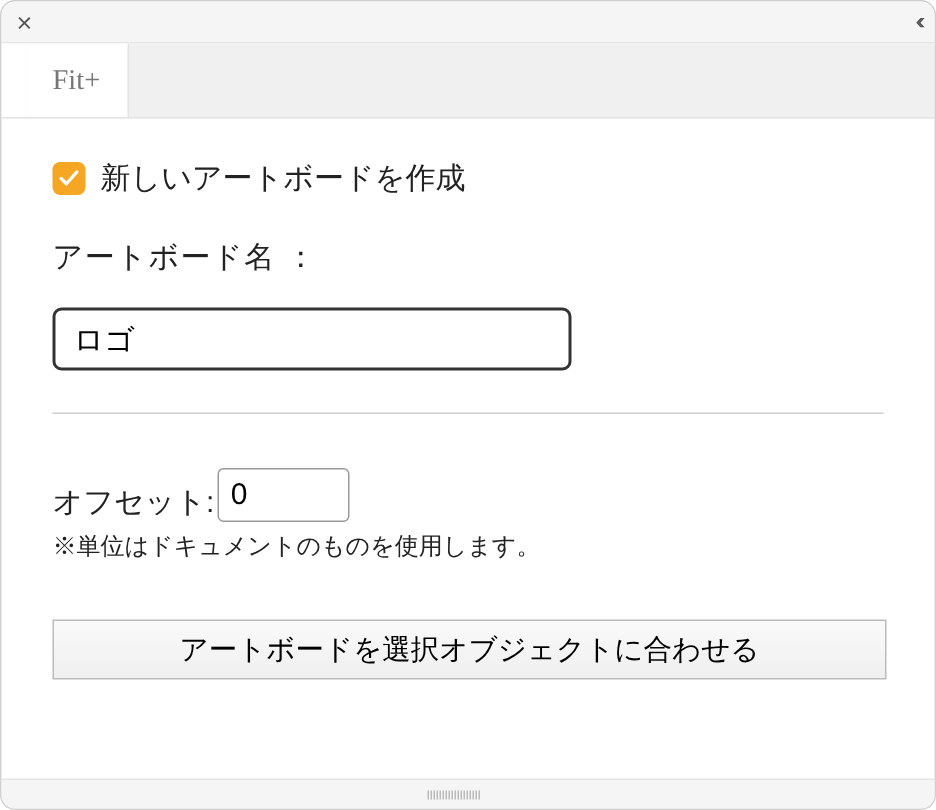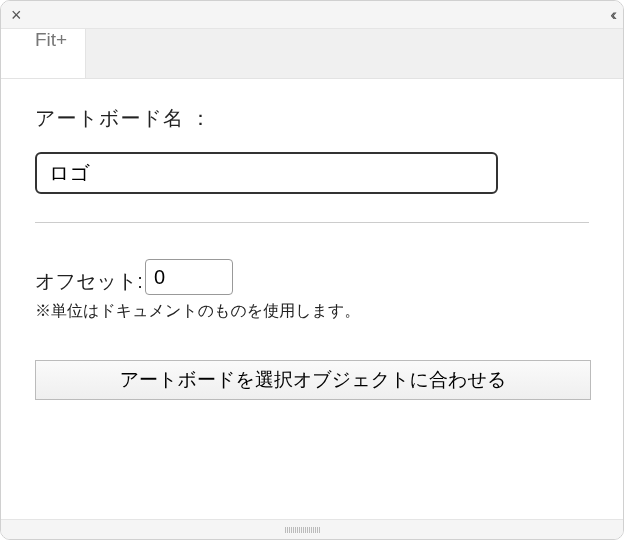--- a/index.html
+++ b/index.html
@@ -3,29 +3,29 @@
 <meta charset="utf-8">
 <style>
 * { box-sizing: border-box; margin: 0; padding: 0; }
 body { width: 624px; height: 540px; background: #fff; font-family: -apple-system, "Hiragino Sans", sans-serif; font-size: 18px; color: #222; }
 .panel { width: 624px; height: 540px; background: #fff; border: 1px solid #d0d0d0; border-radius: 10px; overflow: hidden; position: relative; }
 .titlebar { height: 28px; background: #f5f5f5; border-bottom: 1px solid #e5e5e5; display: flex; align-items: center; justify-content: space-between; padding: 0 10px; }
 .close-icon { font-size: 18px; color: #555; cursor: pointer; line-height: 1; }
 .collapse-icon { font-size: 16px; color: #555; cursor: pointer; letter-spacing: -4px; }
 .tabrow { height: 50px; background: #f0f0f0; border-bottom: 1px solid #e3e3e3; display: flex; align-items: stretch; }
 .tabrow .lead { width: 16px; background: #fff; }
-.tab { padding: 0 18px; display: flex; align-items: flex-start; color: #777; font-size: 19px; cursor: pointer; }
+.tab { padding: 0 18px; display: flex; align-items: center; color: #777; font-size: 19px; cursor: pointer; font-family: Liberation Serif, serif; }
 .tab.active { background: #fff; border-right: 1px solid #e3e3e3; }
 .content { padding: 26px 34px 0; }
 .row-check { display: flex; align-items: center; gap: 10px; margin-bottom: 26px; }
 .checkbox { width: 22px; height: 22px; border-radius: 5px; background: #f5a623; display: flex; align-items: center; justify-content: center; cursor: pointer; }
 .checkbox svg { width: 14px; height: 14px; }
 .check-label { font-size: 20px; }
 .field-label { font-size: 20px; margin-bottom: 20px; letter-spacing: 1px; }
-.name-input { width: 463px; height: 42px; border: 2px solid #333; border-radius: 6px; padding: 0 12px; font-size: 20px; font-family: inherit; }
+.name-input { width: 346px; height: 42px; border: 2px solid #333; border-radius: 6px; padding: 0 12px; font-size: 20px; font-family: inherit; }
 .sep { margin: 28px 0 36px; border: none; border-top: 1px solid #ccc; }
 .offset-row { display: flex; align-items: flex-end; margin-bottom: 6px; }
 .offset-label { font-size: 20px; }
 .offset-input { width: 88px; height: 36px; border: 1px solid #999; border-radius: 4px; padding: 0 8px; font-size: 20px; font-family: inherit; margin-left: 2px; }
 .note { font-size: 16px; margin-bottom: 38px; }
 .action-btn { width: 556px; height: 40px; background: linear-gradient(#fafafa, #efefef); border: 1px solid #bbb; font-size: 19px; font-family: inherit; cursor: pointer; display: flex; align-items: center; justify-content: center; }
 .footer { position: absolute; bottom: 0; left: 0; right: 0; height: 20px; background: #f5f5f5; border-top: 1px solid #e5e5e5; display: flex; align-items: center; justify-content: center; }
 .grip { width: 54px; height: 6px; display: flex; gap: 1px; }
 .grip span { width: 1px; height: 6px; background: #bbb; }
 </style>
@@ -37,20 +37,28 @@
     <span class="close-icon">×</span>
     <span class="collapse-icon">‹‹</span>
   </div>
   <div class="tabrow">
     <div class="lead"></div>
     <div class="tab active">
       <span>Fit+</span>
     </div>
   </div>
   <div class="content">
+    <div class="row-check">
+      <div class="checkbox">
+        <svg viewBox="0 0 16 16">
+            <path d="M2 8 L6 12 L14 3" stroke="#fff" stroke-width="2.5" fill="none" stroke-linecap="round" stroke-linejoin="round"></path>
+          </svg>
+      </div>
+      <span class="check-label">新しいアートボードを作成</span>
+    </div>
     <div class="field-label">アートボード名 ：</div>
     <input class="name-input" type="text" value="ロゴ" style="">
     <hr class="sep">
     <div class="offset-row">
       <span class="offset-label">オフセット:</span>
       <input class="offset-input" type="text" value="0" style="">
     </div>
     <div class="note">※単位はドキュメントのものを使用します。</div>
     <button class="action-btn">
       <span>アートボードを選択オブジェクトに合わせる</span>

